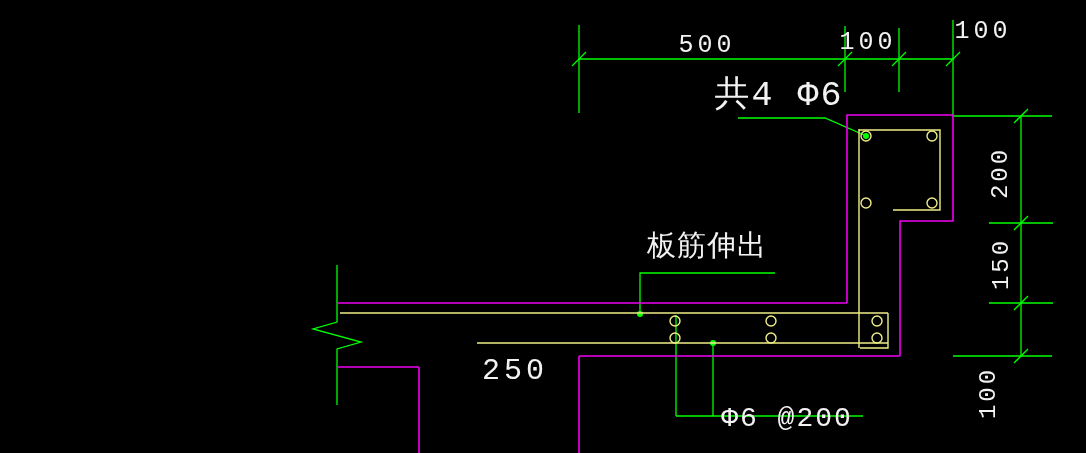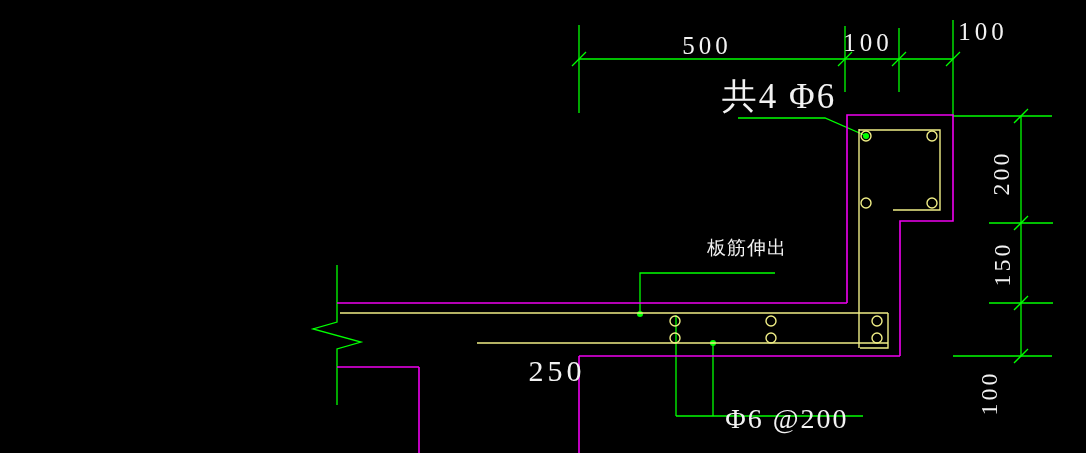--- a/index.html
+++ b/index.html
@@ -8,37 +8,37 @@
     --outline:#f000f0;
     --rebar:#f0ee86;
     --text:#f2f2f2;
   }
   html,body{margin:0;padding:0;background:#000;}
   .canvas{
     position:relative;
     width:1086px;height:453px;
     background:var(--background);
     overflow:hidden;
-    font-family:Liberation Serif, serif;
+    font-family:Liberation Mono, monospace;
   }
   svg{position:absolute;left:0;top:0;}
   .lbl{
     position:absolute;
     color:var(--text);
     transform:translate(-50%,-50%);
     white-space:nowrap;
     font-weight:300;
     line-height:1;
   }
   .dim{font-size:25px;letter-spacing:4px;}
   .rot{transform:translate(-50%,-50%) rotate(-90deg);font-size:24px;letter-spacing:3px;}
-  .note-cjk{font-size:19px;letter-spacing:1px;margin-left:40px;}
+  .note-cjk{font-size:29px;letter-spacing:1px;}
   .note-mix{font-size:35px;letter-spacing:2px;}
   .note-spacing{font-size:28px;letter-spacing:2px;margin-top:30px;}
-  .dim-250{font-size:30px;letter-spacing:4px;margin-left:42px;}
+  .dim-250{font-size:30px;letter-spacing:4px;}
 </style>
 </head>
 <body>
 
 <div class="canvas">
 
   <svg width="1086" height="453" viewBox="0 0 1086 453">
 
     <g stroke="var(--dimension)" stroke-width="1.3" fill="none">
       <line x1="579" y1="59" x2="953" y2="59"></line>

